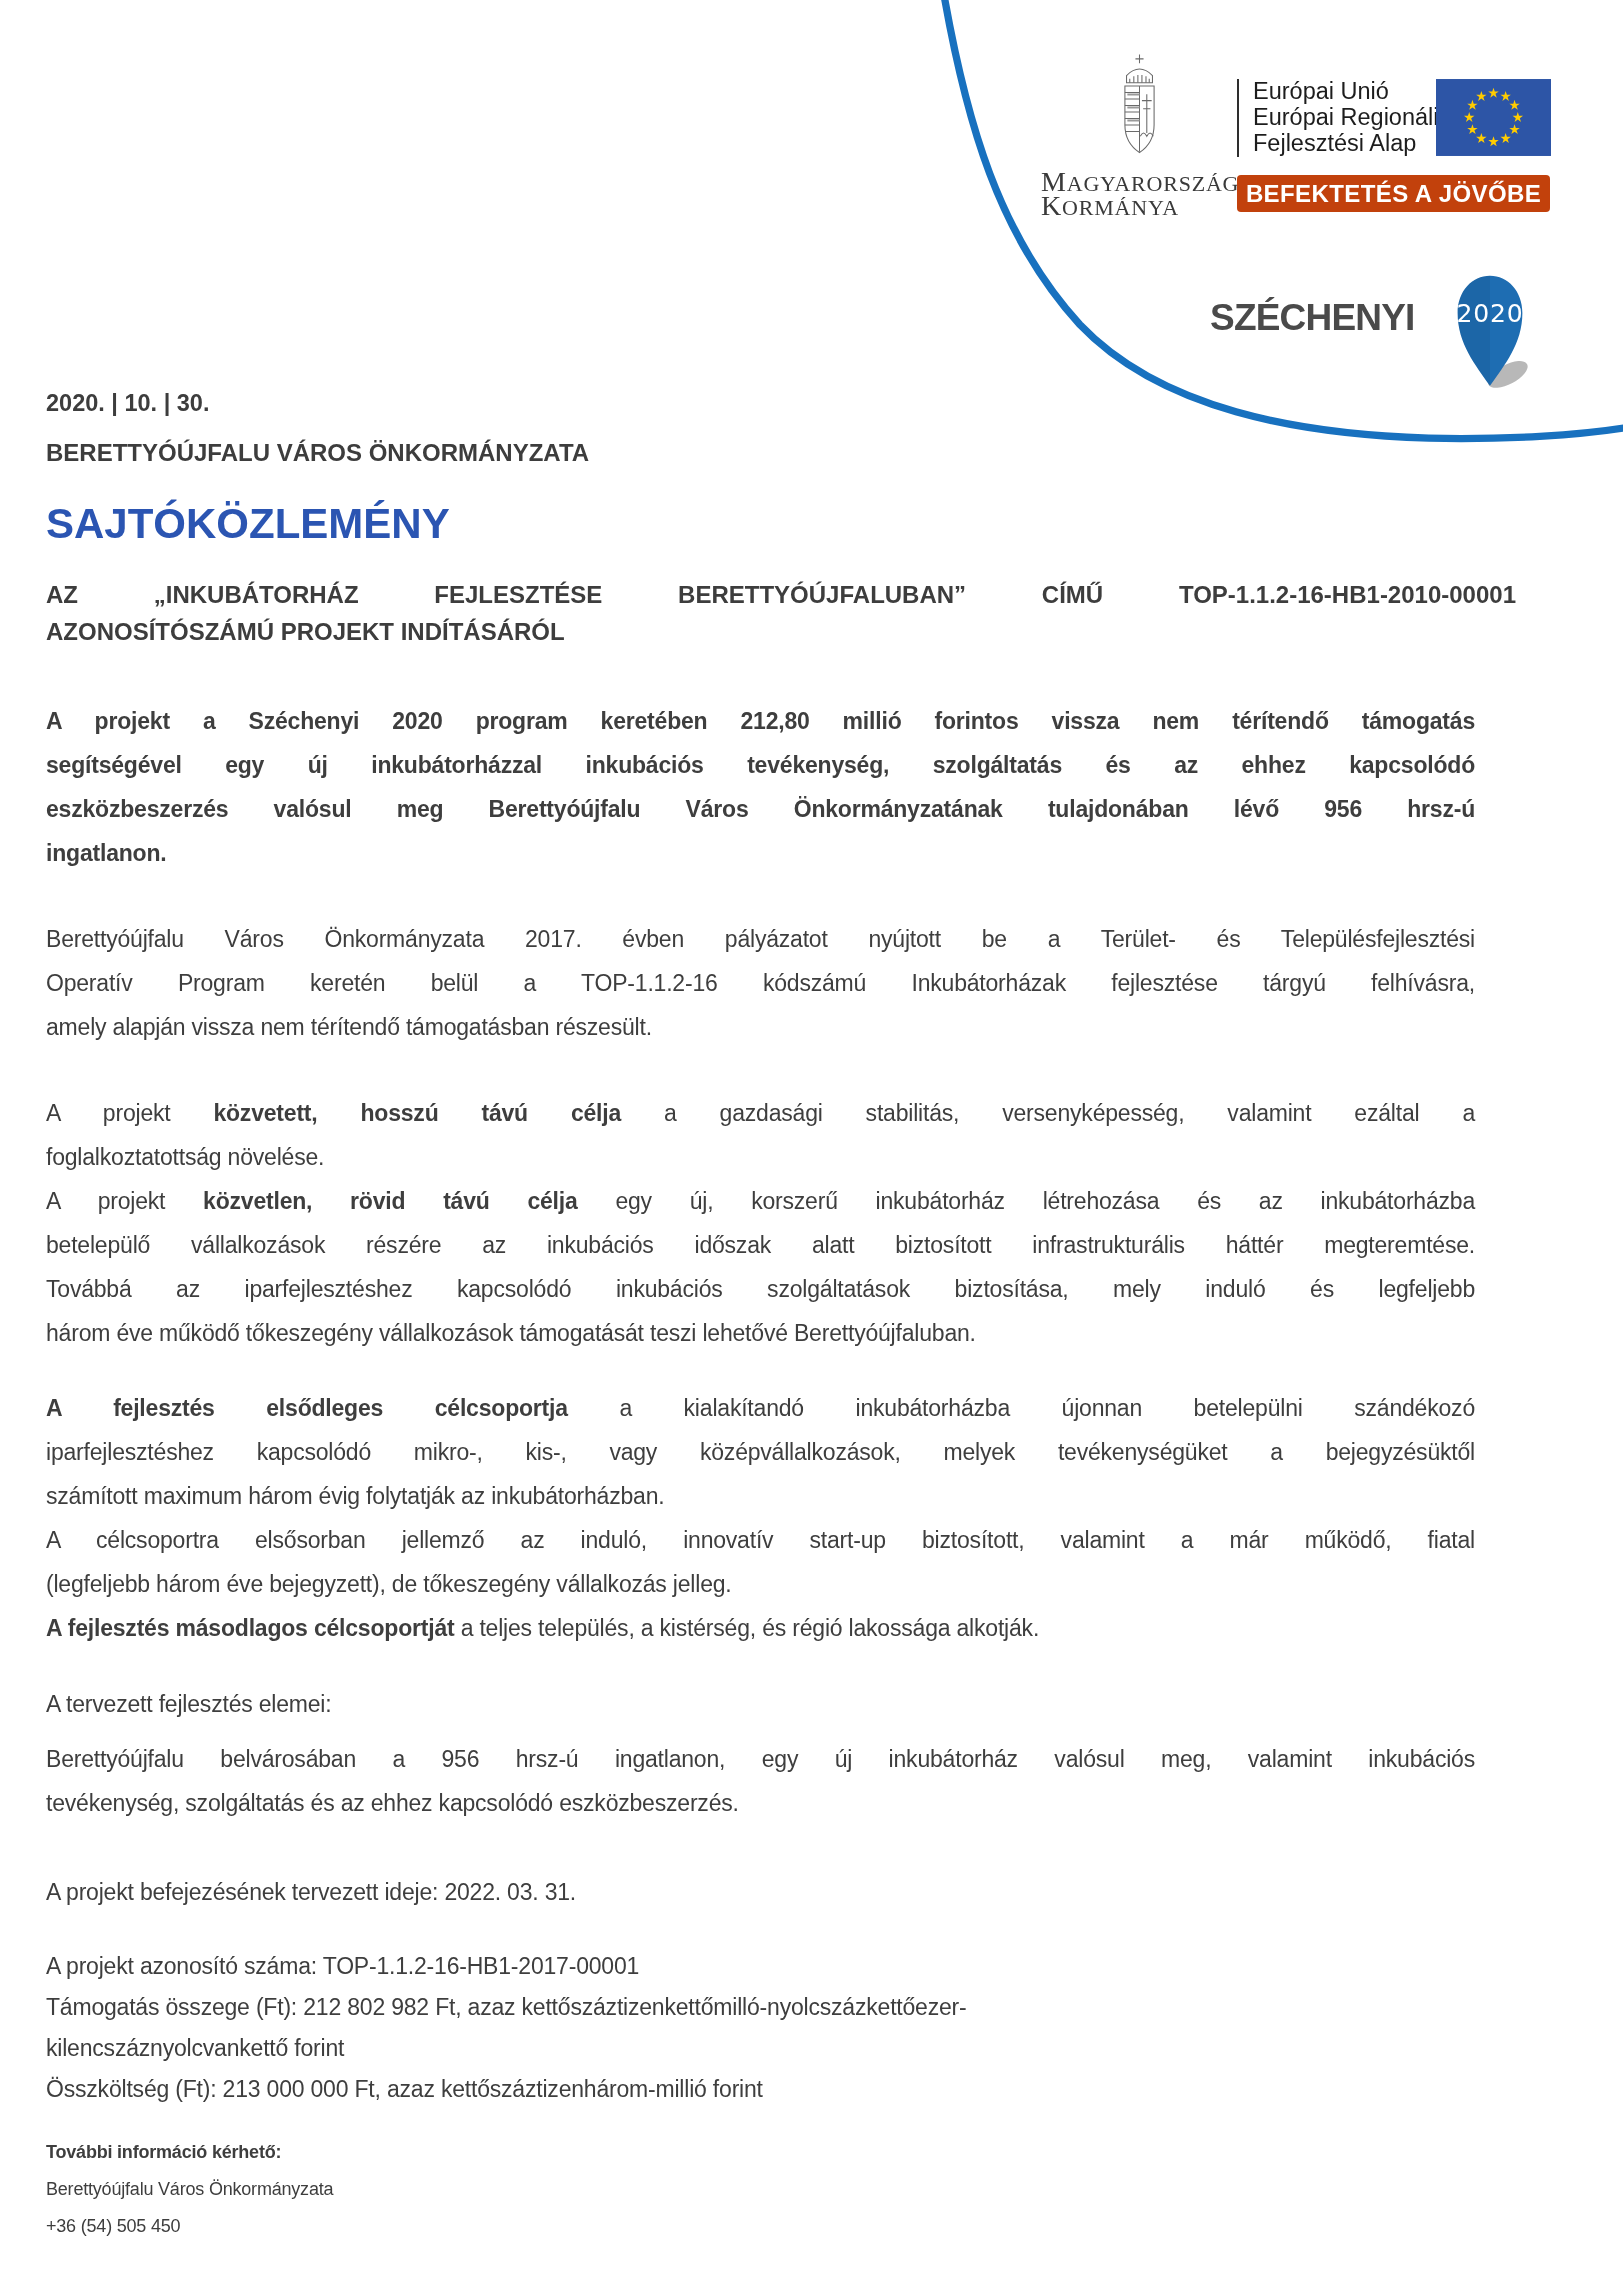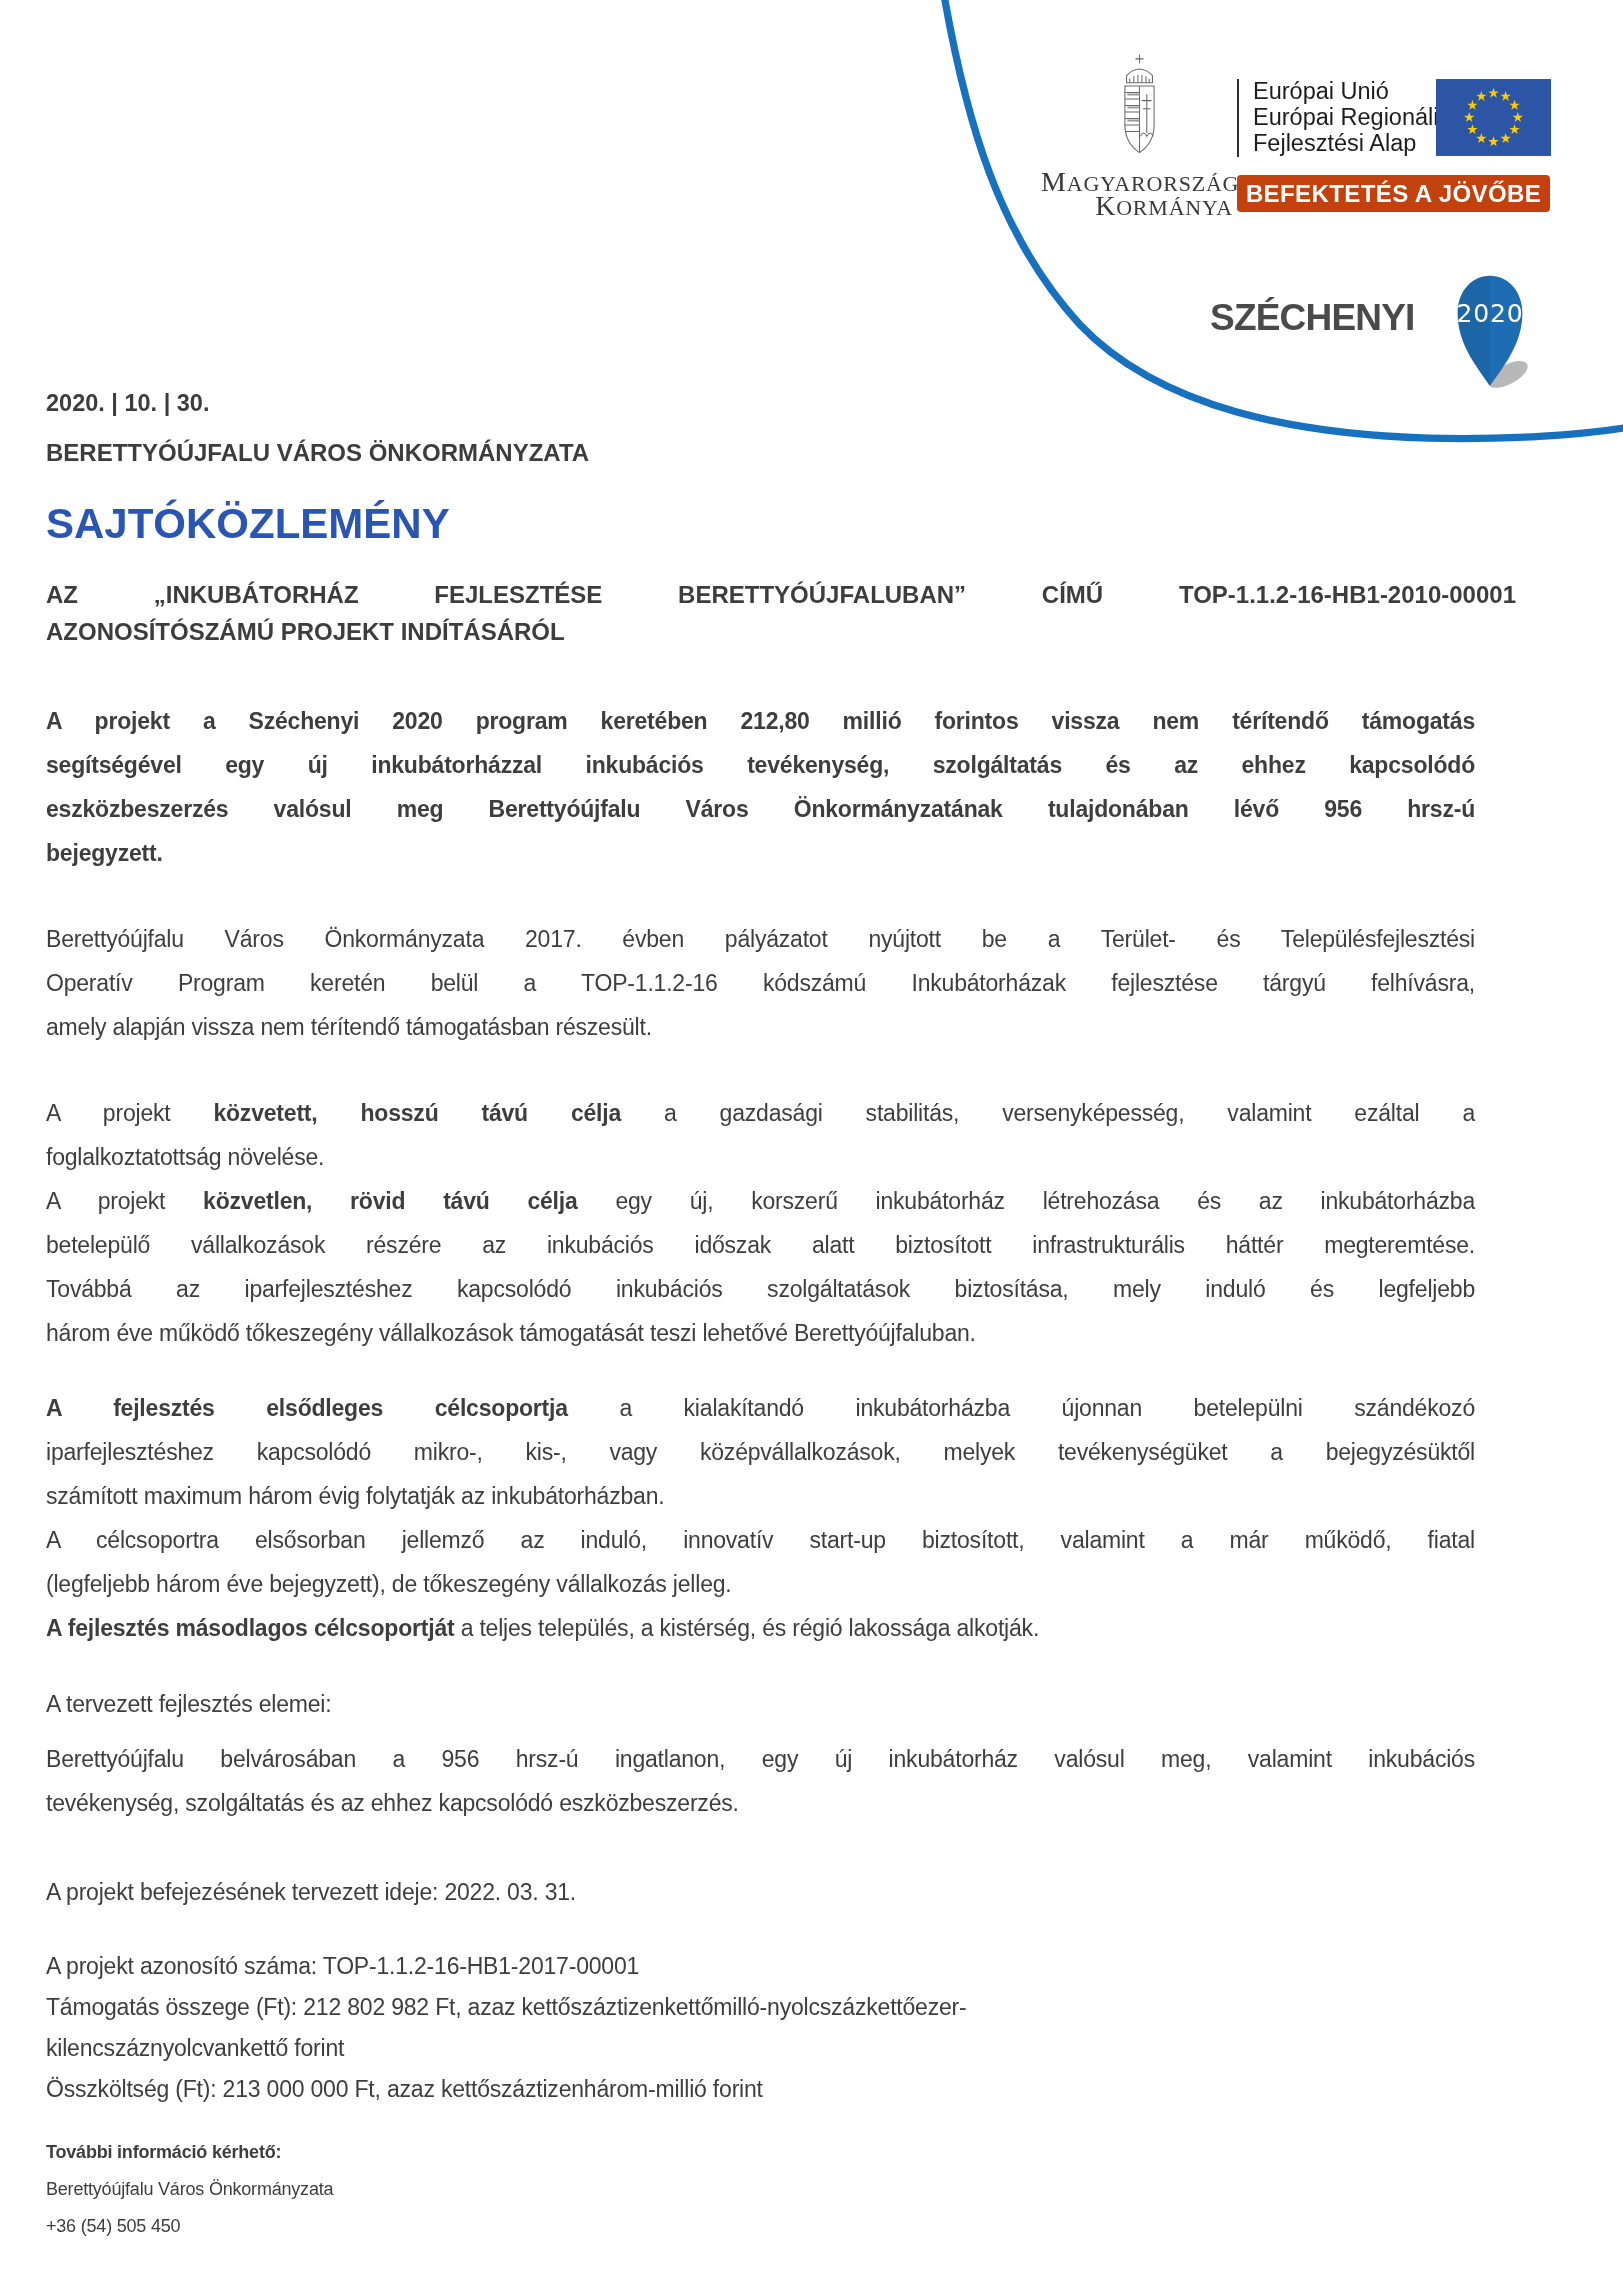--- a/index.html
+++ b/index.html
@@ -7,21 +7,21 @@
     position:relative;width:1624px;height:2295px;background:#ffffff;
     overflow:hidden;font-family:"Liberation Sans",sans-serif;color:#3e3e3e;
     margin:0 auto;
   }
   
   .arc-svg{position:absolute;top:0;left:0;width:1624px;height:568px;}
   
   .header{position:absolute;top:0;left:0;width:1624px;height:422px;}
   .coa-svg{position:absolute;left:1106px;top:52px;width:67px;height:107px;}
   .gov-name{
-    position:absolute;left:1041px;top:171px;width:192px;text-align:right;
+    position:absolute;left:1041px;top:171px;width:192px;text-align:left;
     font-family:"Liberation Serif",serif;color:#3a3a3a;font-size:22px;line-height:22px;letter-spacing:0.8px;
   }
   .gov-name div::first-letter{font-size:28px;}
   .eu-divider{position:absolute;left:1237px;top:79px;width:1.6px;height:78px;background:#2e2e2e;}
   .eu-text{position:absolute;left:1253px;top:78px;font-size:23.5px;line-height:26px;color:#1d1d1d;}
   .eu-text .b1{font-weight:400;}
   .eu-flag{position:absolute;left:1436px;top:79px;width:115px;height:77px;}
   .banner{
     position:absolute;left:1237px;top:175px;width:313px;height:37px;border-radius:4px;
     background:#c2410c;color:#ffffff;font-weight:700;font-size:24px;letter-spacing:0.4px;
@@ -124,21 +124,21 @@
 
     <div class="subtitle">
         <div class="line jl"><span>AZ „INKUBÁTORHÁZ FEJLESZTÉSE BERETTYÓÚJFALUBAN” CÍMŰ TOP-1.1.2-16-HB1-2010-00001</span></div>
         <div class="line"><span>AZONOSÍTÓSZÁMÚ PROJEKT INDÍTÁSÁRÓL</span></div>
       </div>
 
     <div class="bodycol lead">
         <div class="line jl"><span>A projekt a Széchenyi 2020 program keretében 212,80 millió forintos vissza nem térítendő támogatás</span></div>
         <div class="line jl"><span>segítségével egy új inkubátorházzal inkubációs tevékenység, szolgáltatás és az ehhez kapcsolódó</span></div>
         <div class="line jl"><span>eszközbeszerzés valósul meg Berettyóújfalu Város Önkormányzatának tulajdonában lévő 956 hrsz-ú</span></div>
-        <div class="line"><span>bejegyzett.</span></div>
+        <div class="line"><span>ingatlanon.</span></div>
       </div>
 
     <div class="bodycol mt52">
         <div class="line jl"><span>Berettyóújfalu Város Önkormányzata 2017. évben pályázatot nyújtott be a Terület- és Településfejlesztési</span></div>
         <div class="line jl"><span>Operatív Program keretén belül a TOP-1.1.2-16 kódszámú Inkubátorházak fejlesztése tárgyú felhívásra,</span></div>
         <div class="line"><span>amely alapján vissza nem térítendő támogatásban részesült.</span></div>
       </div>
     <div class="bodycol mt52">
         <div class="line jl"><span>A projekt </span><b>közvetett, hosszú távú célja</b><span> a gazdasági stabilitás, versenyképesség, valamint ezáltal a</span></div>
         <div class="line"><span>foglalkoztatottság növelése.</span></div>

